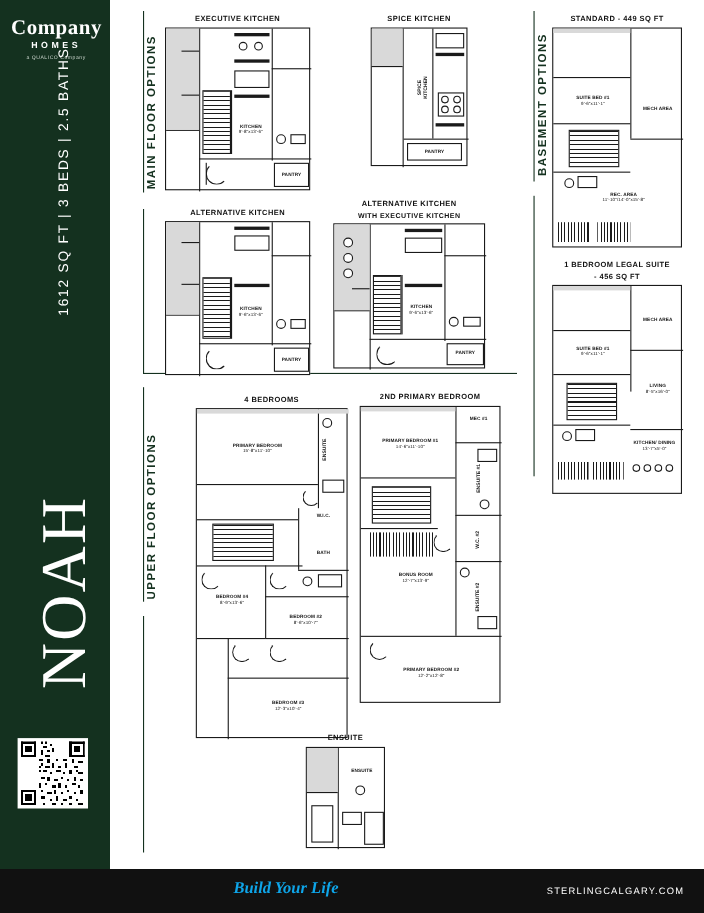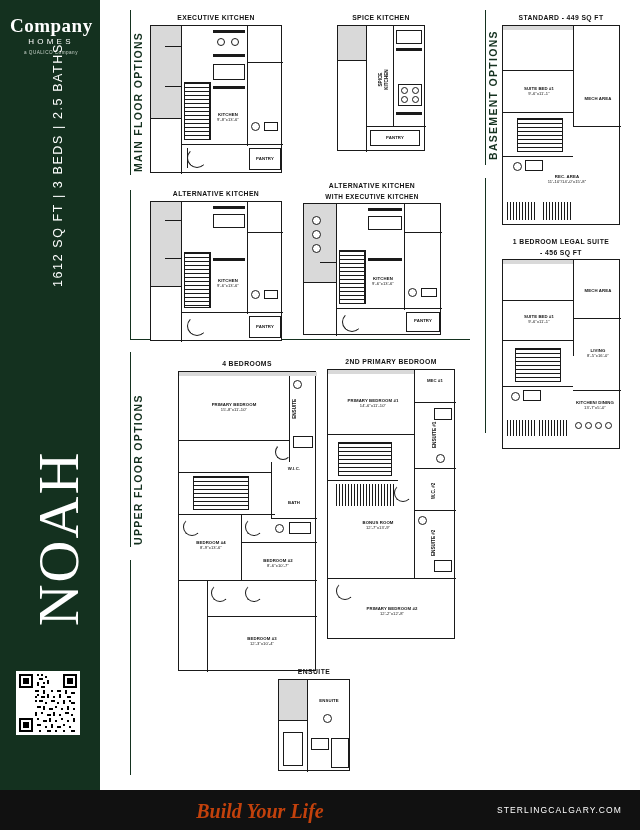--- a/index.html
+++ b/index.html
@@ -19,21 +19,21 @@
   }
   .logo-box {
     position: absolute; left: 10px; top: 16px; width: 82px; height: 48px;
     text-align: center; color: #fff;
   }
   .logo-sterling {
     font-family: "Liberation Serif", serif;
     font-size: 19px; letter-spacing: .5px; font-weight: 700; line-height: 20px;
   }
   .logo-homes {
-    font-size: 8px; letter-spacing: 3.2px; margin-top: 1px; font-weight: 400;
+    font-size: 8px; letter-spacing: 3.2px; margin-top: 1px; font-weight: 700;
   }
   .logo-sub {
     font-size: 4.6px; letter-spacing: .5px; margin-top: 4px; color: #c9d4cb;
   }
   .vert-specs {
     position: absolute; left: -52px; top: 170px; width: 220px;
     transform: rotate(-90deg);
     color: #ffffff; font-size: 12.5px; letter-spacing: 1.6px;
     text-align: center; white-space: nowrap;
   }
@@ -50,22 +50,22 @@
   }
   .qr svg { display: block; }
 
   
   .bottom-bar {
     position: absolute; left: 0; bottom: 0; width: 640px; height: 40px;
     background: #111111;
   }
   .bottom-bar .tagline {
     position: absolute; left: 160px; top: 10px; width: 200px; text-align: center;
-    color: #c2410c; font-family: "Liberation Serif", serif;
-    font-size: 20px; font-style: italic; font-weight: 700;
+    color: #0ea5e9; font-family: "Liberation Serif", serif;
+    font-size: 15px; font-style: italic; font-weight: 700;
   }
   .bottom-bar .website {
     position: absolute; right: 18px; top: 15px;
     color: #fff; font-size: 8.5px; letter-spacing: 1.1px;
   }
 
   
   .sec-label {
     position: absolute; color: #14311f; font-weight: 700;
     letter-spacing: 1.3px; font-size: 10.5px; white-space: nowrap;

